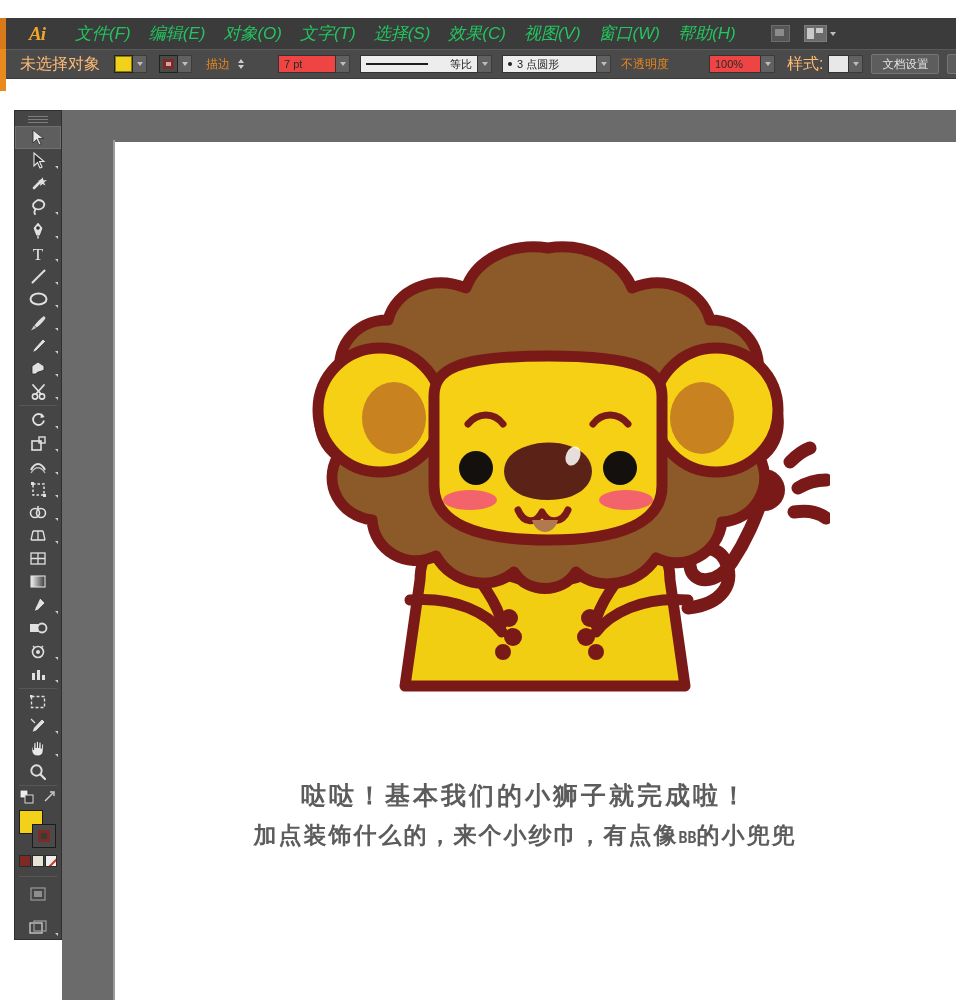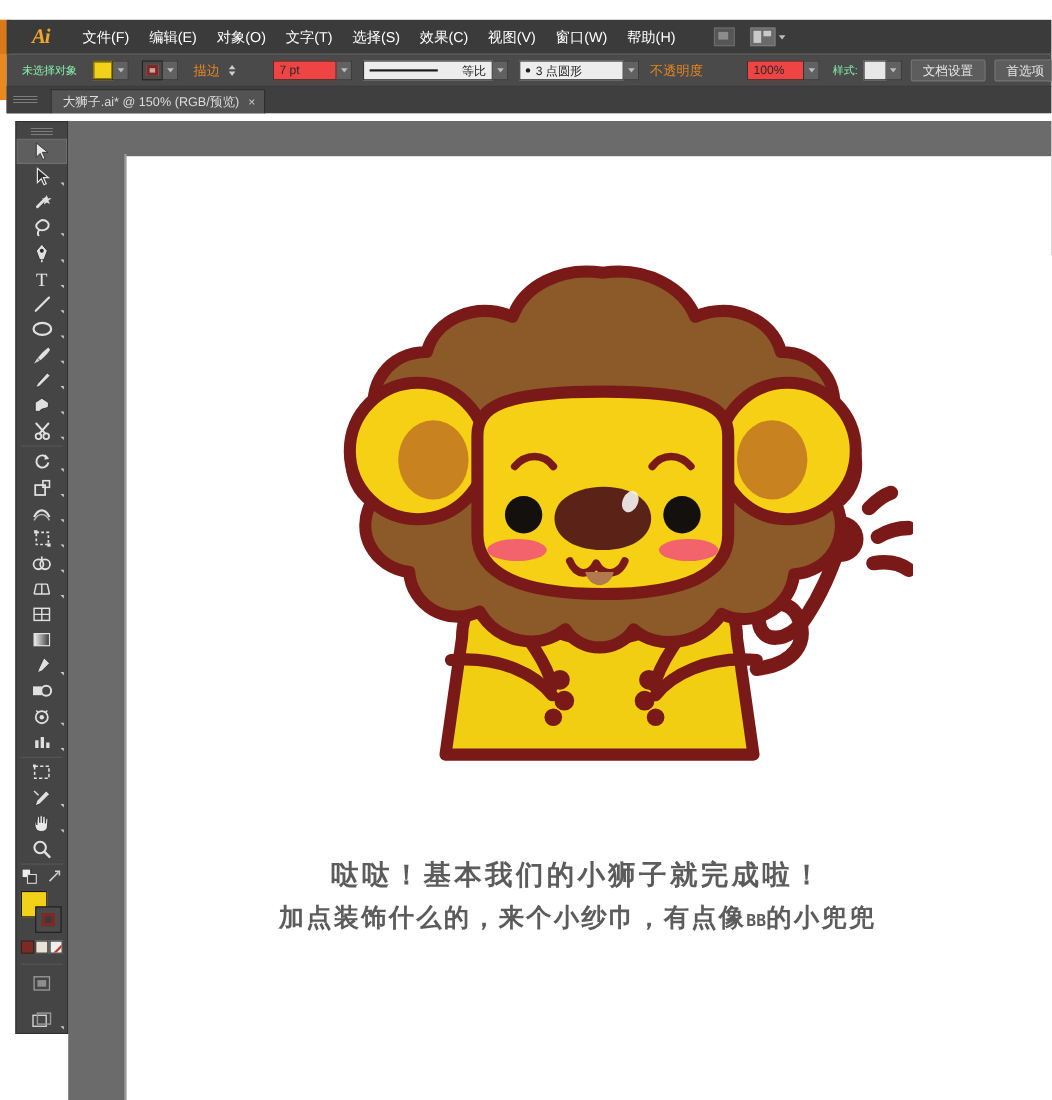--- a/index.html
+++ b/index.html
@@ -21,39 +21,39 @@
     position:absolute;left:6px;top:18px;width:950px;height:31px;
     background:#3b3b3b;display:flex;align-items:center;
   }
   .ai-logo{
     width:34px;height:26px;margin-left:14px;margin-right:12px;
     display:flex;align-items:center;justify-content:center;
     color:#f0a62c;font-size:19px;font-weight:bold;font-style:italic;
     letter-spacing:-1px;font-family:"Liberation Serif",serif;
   }
   .menu-item{
-    color:#ffffff;font-size:13px;padding:3px 9px;white-space:nowrap;cursor:default;
+    color:#22c55e;font-size:17px;padding:3px 9px;white-space:nowrap;cursor:default;font-style:italic;
   }
   .menu-icons{margin-left:26px;display:flex;align-items:center;gap:14px;}
   .mi-box{width:17px;height:15px;background:#565656;border:1px solid #6d6d6d;position:relative;}
   .mi-box:after{content:"";position:absolute;left:3px;top:3px;width:9px;height:7px;background:#8c8c8c;}
   .mi-box2{width:21px;height:15px;background:#6a6a6a;border:1px solid #7d7d7d;position:relative;}
   .mi-box2:after{content:"";position:absolute;left:2px;top:2px;width:7px;height:11px;background:#c9c9c9;}
   .mi-box2:before{content:"";position:absolute;left:11px;top:2px;width:7px;height:5px;background:#c9c9c9;}
   .caret{width:0;height:0;border-left:3.5px solid transparent;border-right:3.5px solid transparent;border-top:4px solid #bdbdbd;}
 
   
   .controlbar{
     position:absolute;left:6px;top:49px;width:950px;height:30px;
     background:#4a4a4a;border-top:1px solid #5a5a5a;border-bottom:1px solid #3a3a3a;
     display:flex;align-items:center;padding-left:8px;box-sizing:border-box;
   }
   .cb-grip{width:7px;height:18px;margin-right:6px;
     background:repeating-linear-gradient(to right,#8a8a8a 0 1px,transparent 1px 3px);}
-  .cb-label{color:#86efac;font-size:10px;margin-right:14px;white-space:nowrap;}
+  .cb-label{color:#fdba74;font-size:16px;margin-right:14px;white-space:nowrap;}
   .swatch-group{display:flex;align-items:center;margin-right:6px;}
   .swatch{width:19px;height:18px;border:1px solid #222;box-sizing:border-box;}
   .swatch-fill{background:#f2d11a;box-shadow:inset 0 0 0 1px #8a7a10;}
   .swatch-stroke{background:#4a4a4a;display:flex;align-items:center;justify-content:center;}
   .swatch-stroke i{display:block;width:11px;height:10px;border:3px solid #7d2a24;background:#caa9a4;box-sizing:border-box;}
   .dd-btn{
     width:14px;height:18px;background:#616161;border:1px solid #3c3c3c;border-left:none;
     display:flex;align-items:center;justify-content:center;box-sizing:border-box;
   }
   .orange-link{color:#e8861e;font-size:12px;margin:0 8px;white-space:nowrap;}
@@ -238,29 +238,20 @@
       <div class="dd-btn">
         <div class="caret"></div>
       </div>
     </div>
 
     <div class="btn">文档设置</div>
     <div class="btn">首选项</div>
     <div class="cb-label" style="margin-left:10px;">中</div>
   </div>
 
-  <div class="tabbar">
-    <div class="tab-grip">
-        <i></i>
-      </div>
-    <div class="doc-tab">
-      <span>大狮子.ai* @ 150% (RGB/预览)</span>
-      <span class="tab-close">×</span>
-    </div>
-  </div>
 
   <div class="canvas-bg"></div>
   <div class="art-edge"></div>
   <div class="artboard"></div>
 
   <div class="lion-wrap">
     <svg width="560" height="530" viewBox="0 0 560 530">
       <g stroke="#7A1A18" stroke-width="11" stroke-linecap="round" stroke-linejoin="round">
 
         <path d="M150 380 C150 320 230 296 275 296 C322 296 400 320 400 380 L415 486 L135 486 Z" fill="#F2CE13"></path>

